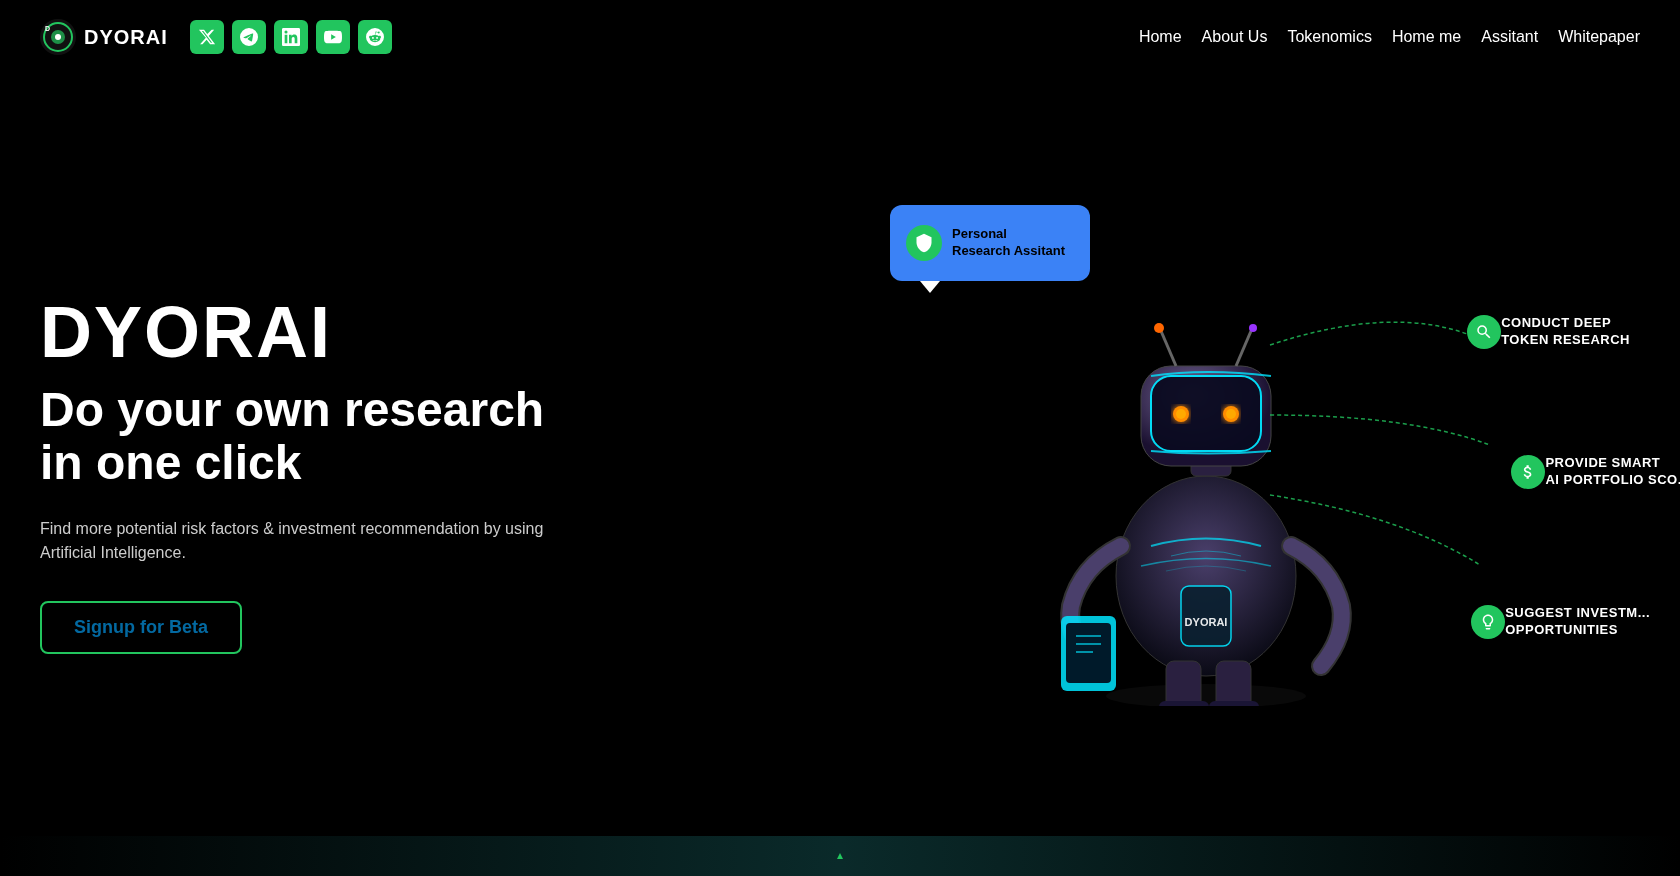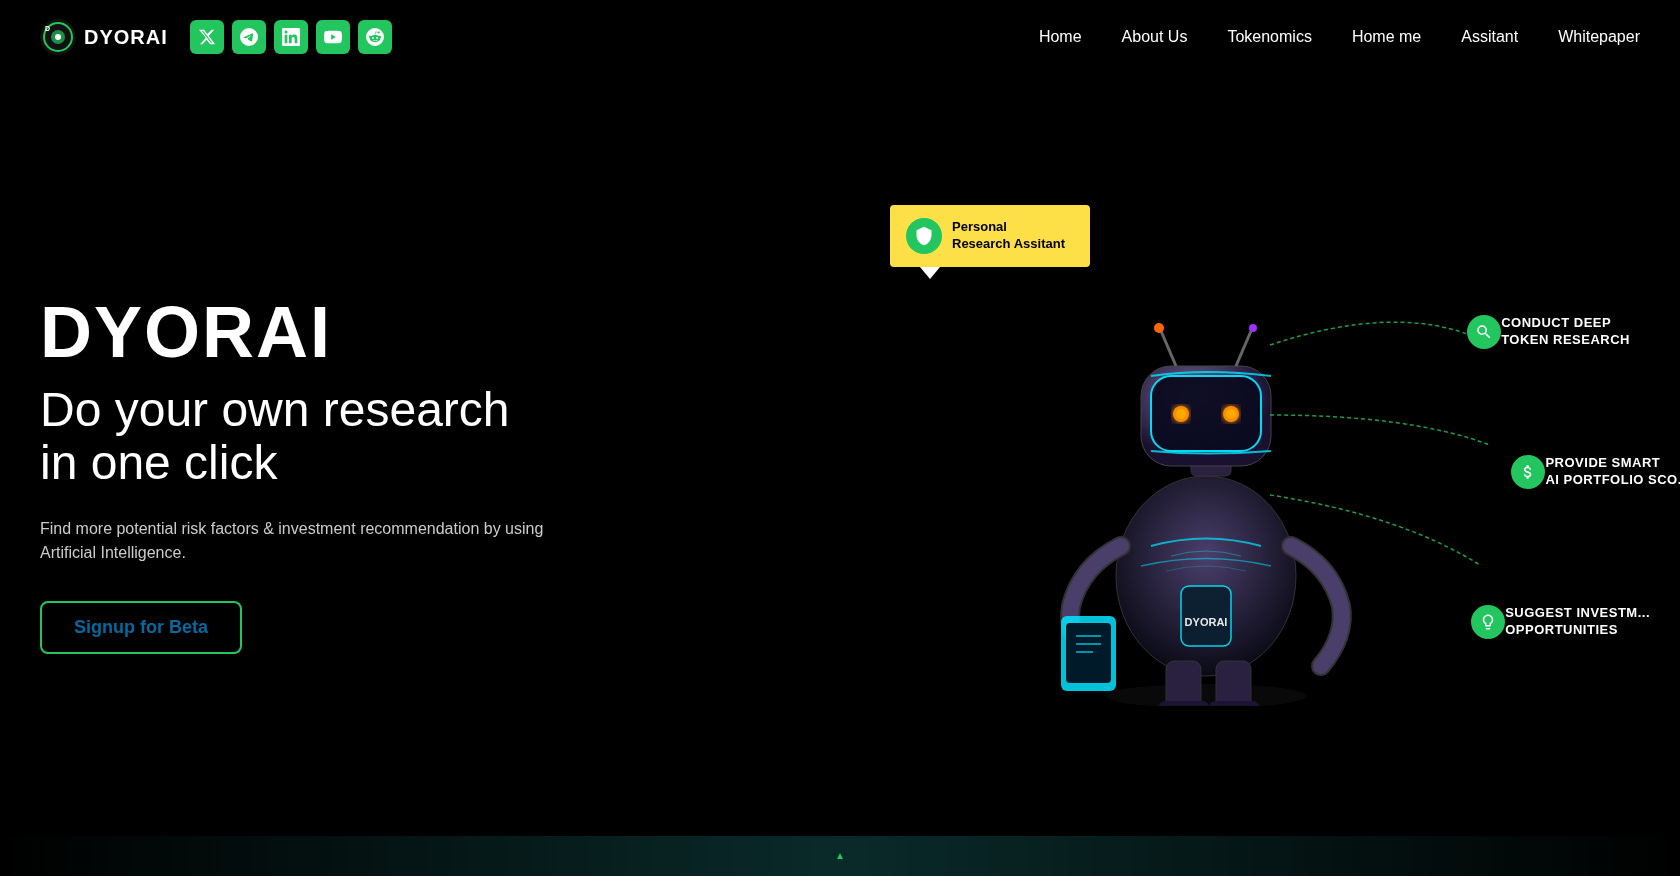--- a/index.html
+++ b/index.html
@@ -58,21 +58,21 @@
       align-items: center;
       justify-content: center;
       cursor: pointer;
       font-size: 16px;
       color: #fff;
       text-decoration: none;
     }
     .nav-right {
       display: flex;
       align-items: center;
-      gap: 40px;
+      gap: 20px;
     }
     .nav-link {
       color: #fff;
       font-size: 16px;
       text-decoration: none;
       cursor: pointer;
       white-space: nowrap;
     }
 
     
@@ -91,21 +91,21 @@
     }
     .hero-title-main {
       font-size: 72px;
       font-weight: 900;
       letter-spacing: 2px;
       line-height: 1;
       margin-bottom: 16px;
     }
     .hero-subtitle {
       font-size: 48px;
-      font-weight: 400;
+      font-weight: 700;
       line-height: 1.1;
       margin-bottom: 20px;
     }
     .hero-description {
       font-size: 16px;
       color: #ccc;
       margin-bottom: 36px;
       max-width: 560px;
       line-height: 1.5;
       margin-top: 28px;
@@ -148,24 +148,24 @@
       transform: translate(-55%, -45%);
       width: 380px;
       height: 420px;
     }
 
     
     .speech-bubble {
       position: absolute;
       top: 20px;
       left: -60px;
-      background: #fde047;
+      background: #3b82f6;
       color: #000;
-      border-radius: 4px;
-      padding: 13px 16px;
+      border-radius: 12px;
+      padding: 20px 16px;
       display: flex;
       align-items: center;
       gap: 10px;
       min-width: 200px;
       box-shadow: 0 4px 20px rgba(0,0,0,0.3);
     }
     .speech-bubble::after {
       content: '';
       position: absolute;
       bottom: -12px;

